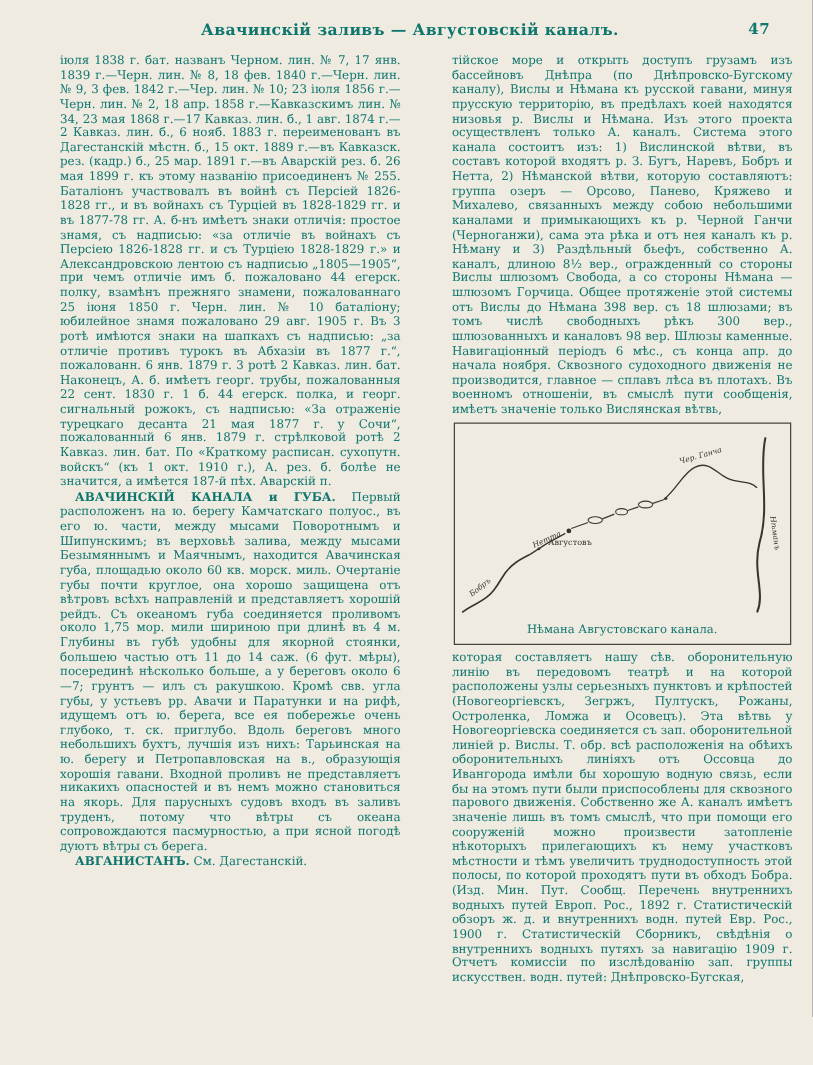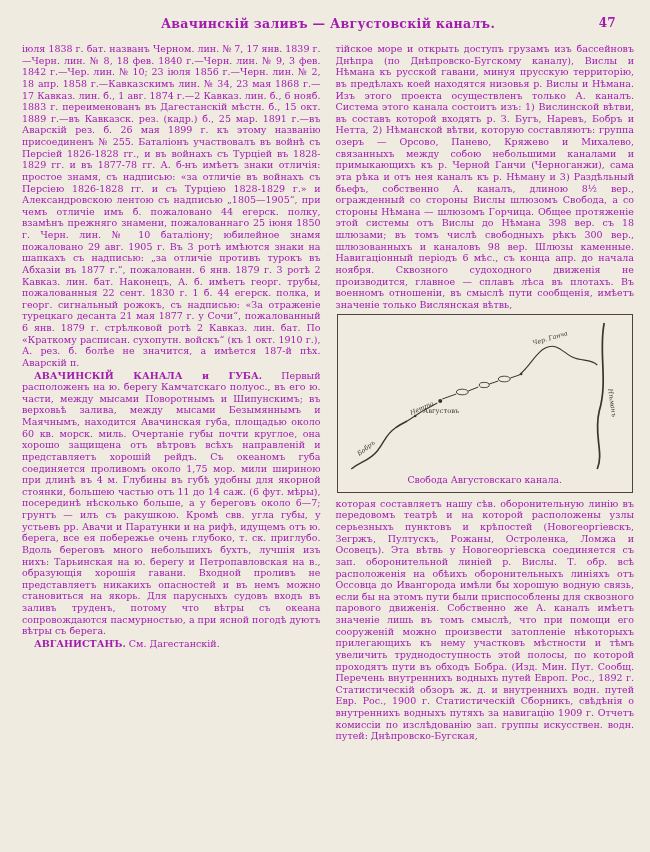--- a/index.html
+++ b/index.html
@@ -1,30 +1,30 @@
 <!DOCTYPE html>
 <html><head>
 <meta charset="utf-8">
 <style>
   html,body{margin:0;padding:0;background:#8a8a8a;}
   .sheet{
     width:650px;height:852px;box-sizing:border-box;
     background:#efebe1;
     padding:16px 16px 8px 22px;
     font-family:"DejaVu Serif","Liberation Serif",serif;
-    color:#a21caf;
+    color:#0f766e;
     overflow:hidden;
     position:relative;
     margin:0 auto;
   }
   .header{position:relative;text-align:center;font-weight:bold;font-size:12.5px;
     letter-spacing:.3px;margin:0 0 12px 0;}
   .pagenum{position:absolute;right:18px;top:0;font-weight:bold;font-size:12px;}
   .columns{display:flex;gap:15px;height:788px;overflow:hidden;}
-  .col{width:50%;text-align:justify;font-size:9.5px;line-height:1.225;}
+  .col{width:50%;text-align:justify;font-size:9.5px;line-height:1.225;margin-left:26px;}
   .col p{margin:0 0 1px 0;}
   p.indent{text-indent:12px;}
   .run-head{font-weight:bold;}
   .figure{border:1px solid #4b443a;margin:4px 1px 5px 1px;background:#efebe1;}
   .figure svg{display:block;}
   .fig-caption{text-align:center;font-size:9.3px;padding:1px 0 6px 0;}
   .map-label{font-size:6.3px;font-style:italic;fill:#3a352b;font-family:"DejaVu Serif",serif;}
   .map-town{font-size:6.8px;fill:#3a352b;font-family:"DejaVu Serif",serif;}
 </style>
 </head>
@@ -79,20 +79,20 @@
 
           <path d="M174,60 C186,50 190,38 200,33 C212,27 218,38 227,42 C237,47 245,43 252,50" fill="none" stroke="#3a352b" stroke-width="1.1"></path>
           <text class="map-label" x="188" y="30" transform="rotate(-16 188 30)">Чер. Ганча</text>
 
           <path d="M259,8 C253,36 263,66 254,96 C248,120 259,138 252,154" fill="none" stroke="#3a352b" stroke-width="1.7"></path>
           <text class="map-label" x="263" y="74" transform="rotate(82 263 74)">Нѣманъ</text>
 
           <circle cx="70" cy="101" r="1.2" fill="#3a352b"></circle>
           <circle cx="176" cy="59" r="1.2" fill="#3a352b"></circle>
         </svg>
-        <div class="fig-caption">Свобода Августовскаго канала.</div>
+        <div class="fig-caption">Нѣмана Августовскаго канала.</div>
       </div>
 
       <p>которая составляетъ нашу сѣв. оборонительную линію въ передовомъ театрѣ и на которой расположены узлы серьезныхъ пунктовъ и крѣпостей (Новогеоргіевскъ, Зегржъ, Пултускъ, Рожаны, Остроленка, Ломжа и Осовецъ). Эта вѣтвь у Новогеоргіевска соединяется съ зап. оборонительной линіей р. Вислы. Т. обр. всѣ расположенія на обѣихъ оборонительныхъ линіяхъ отъ Оссовца до Ивангорода имѣли бы хорошую водную связь, если бы на этомъ пути были приспособлены для сквозного парового движенія. Собственно же А. каналъ имѣетъ значеніе лишь въ томъ смыслѣ, что при помощи его сооруженій можно произвести затопленіе нѣкоторыхъ прилегающихъ къ нему участковъ мѣстности и тѣмъ увеличить труднодоступность этой полосы, по которой проходятъ пути въ обходъ Бобра. (Изд. Мин. Пут. Сообщ. Перечень внутреннихъ водныхъ путей Европ. Рос., 1892 г. Статистическій обзоръ ж. д. и внутреннихъ водн. путей Евр. Рос., 1900 г. Статистическій Сборникъ, свѣдѣнія о внутреннихъ водныхъ путяхъ за навигацію 1909 г. Отчетъ комиссіи по изслѣдованію зап. группы искусствен. водн. путей: Днѣпровско-Бугская,</p>
     </div>
 
   </div>
 </div>
 
 </body></html>

